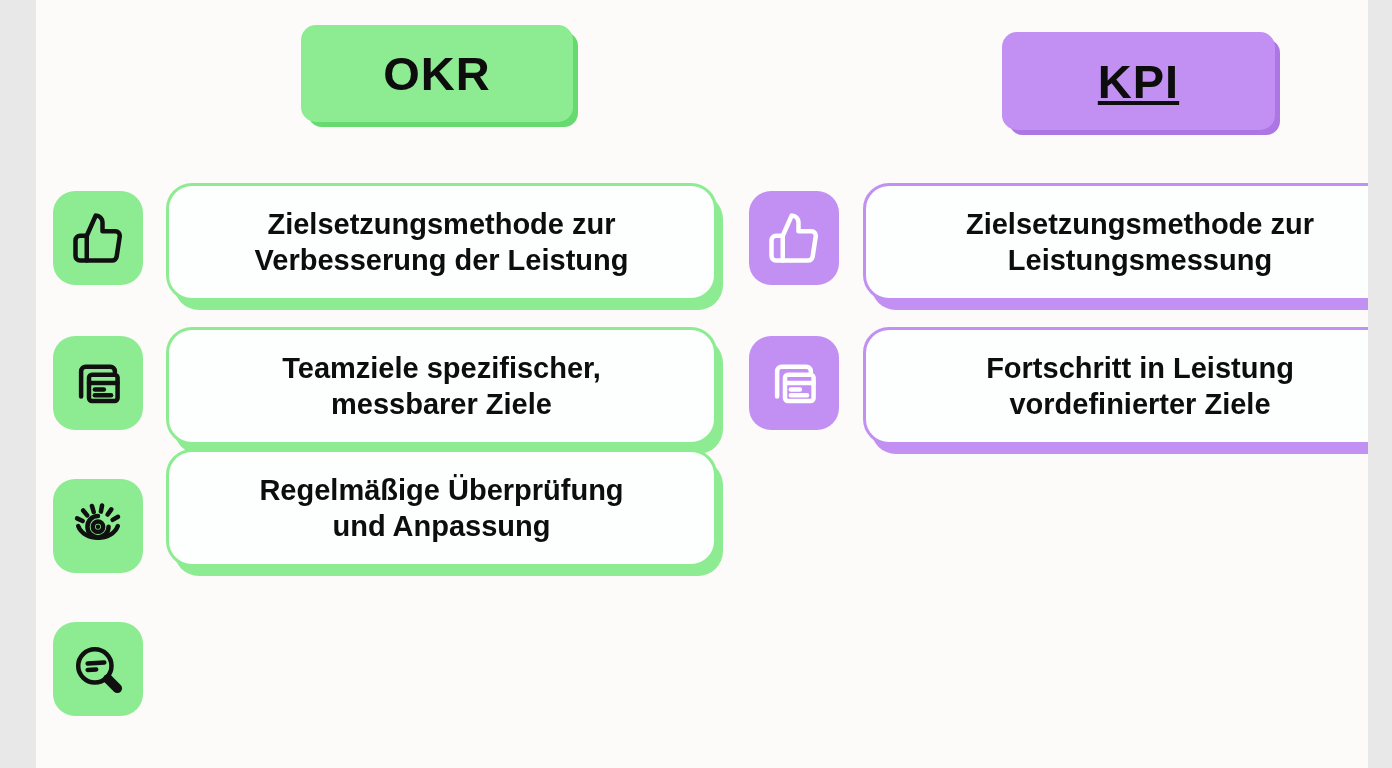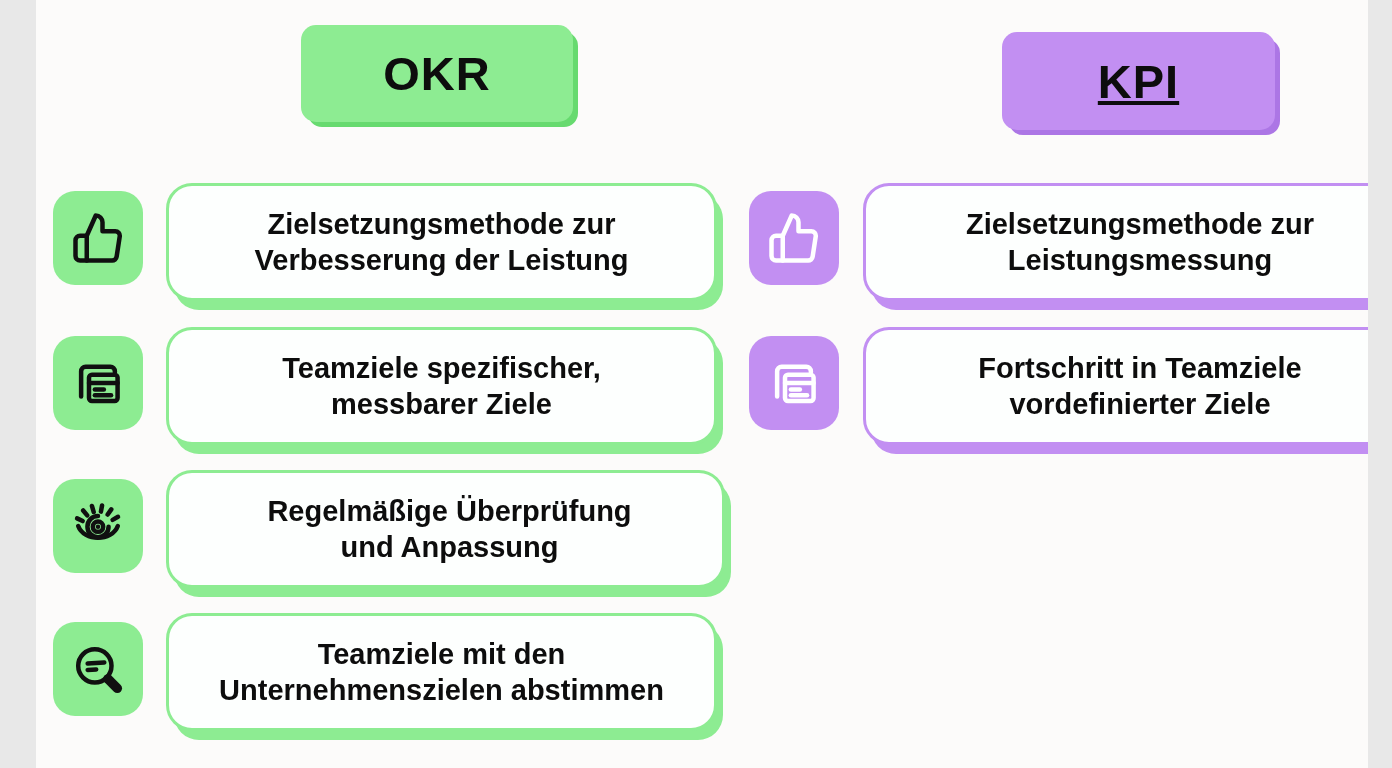--- a/index.html
+++ b/index.html
@@ -74,21 +74,21 @@
     text-align: center;
     font-weight: bold;
     font-size: 29px;
     line-height: 1.25;
     white-space: pre-line;
   }
   .okr .card { left: 130px; width: 545px; }
   .kpi .card { left: 827px; width: 548px; }
   .card.p0 { top: 183px; }
   .card.p1 { top: 327px; }
-  .card.p2 { top: 470px; padding-left: 8px; }
+  .card.p2 { top: 449px; }
   .card.p3 { top: 613px; }
 </style>
 </head>
 <body>
 
 <div class="canvas">
 
   <section class="column okr" style="--accent: #8DEC92; --accent-dark: #67DA6F; --icon-stroke: #101010;">
 
     <div class="header">OKR</div>
@@ -138,24 +138,20 @@
     </div>
 
     <div class="tile p3">
       <svg viewBox="0 0 24 24">
         <circle cx="10.6" cy="10.6" r="7.4"></circle>
         <line x1="7.4" y1="9.6" x2="14.8" y2="9.1"></line>
         <line x1="7.4" y1="12.4" x2="11.2" y2="12.2"></line>
         <path class="thick" d="M16.4 16.4 L20.6 20.6"></path>
       </svg>
     </div>
-    <div class="card p3">
-      <span>Teamziele mit den
-Unternehmenszielen abstimmen</span>
-    </div>
   </section>
 
   <section class="column kpi" style="--accent: #C28FF2; --accent-dark: #AC76E5; --icon-stroke: #FFFFFF;">
 
     <div class="header">KPI</div>
 
     <div class="tile p0">
       <svg viewBox="0 0 24 24">
         <path d="M14 9V5a3 3 0 0 0-3-3l-4 9v11h11.28a2 2 0 0 0 2-1.7l1.38-9a2 2 0 0 0-2-2.3z"></path>
         <path d="M7 22H4a2 2 0 0 1-2-2v-7a2 2 0 0 1 2-2h3"></path>
@@ -169,18 +165,18 @@
     <div class="tile p1">
       <svg viewBox="0 0 24 24">
         <path d="M4.5 18V6.8A2 2 0 0 1 6.5 4.8h11A2 2 0 0 1 19.5 6.8v0.4"></path>
         <rect class="fill-bg" x="8" y="8.3" width="12.7" height="11.7" rx="1.3"></rect>
         <line x1="8" y1="12" x2="20.7" y2="12"></line>
         <line x1="10.6" y1="14.9" x2="14.6" y2="14.9"></line>
         <line x1="10.6" y1="17.4" x2="17.8" y2="17.4"></line>
       </svg>
     </div>
     <div class="card p1">
-      <span>Fortschritt in Teamziele
+      <span>Fortschritt in Leistung
 vordefinierter Ziele</span>
     </div>
   </section>
 
 </div>
 
 </body></html>

